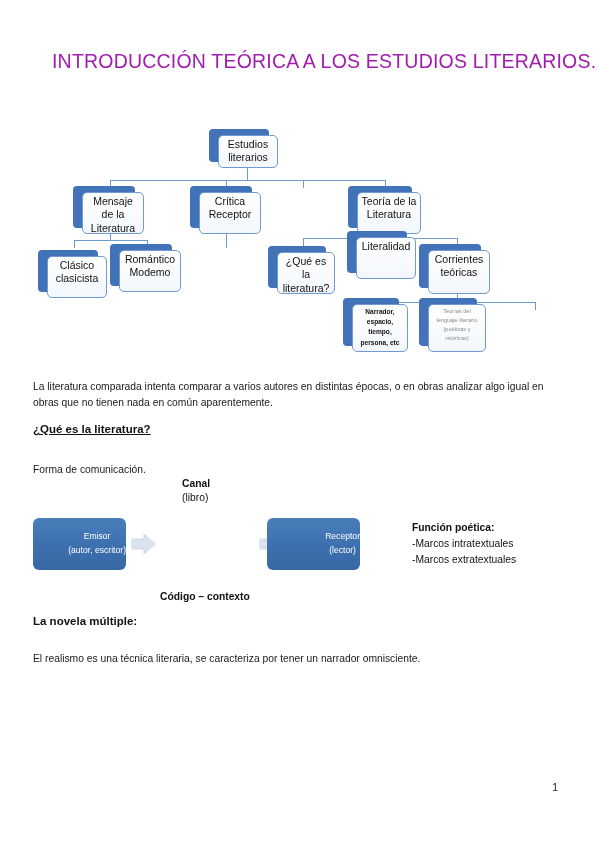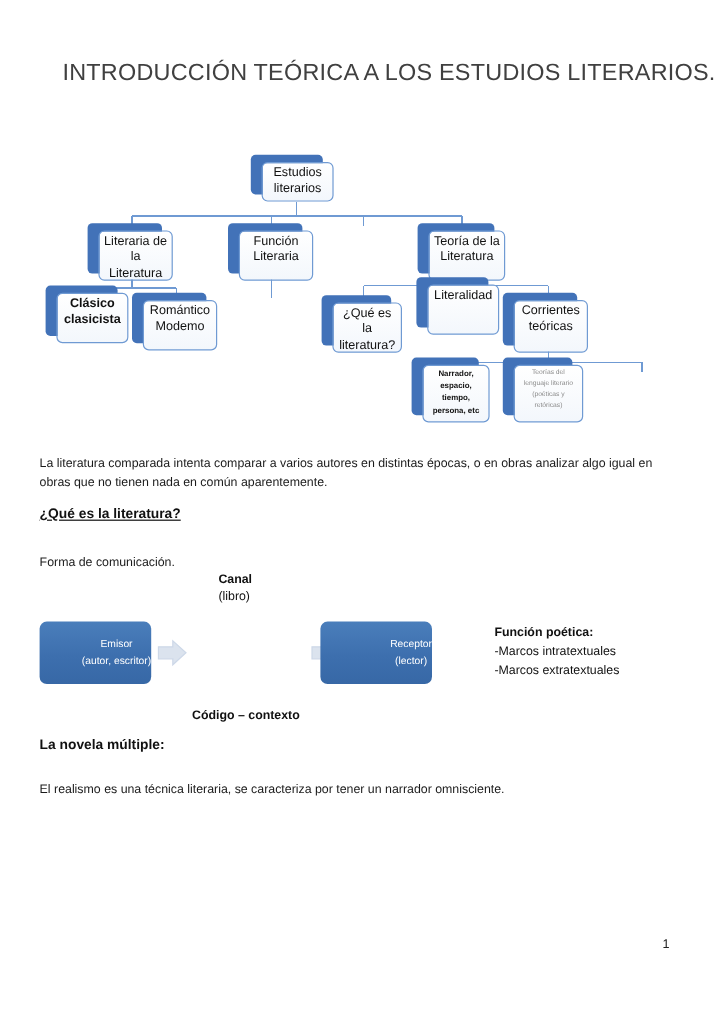--- a/index.html
+++ b/index.html
@@ -16,21 +16,21 @@
     overflow: hidden;
   }
 
   
   .doc-title {
     position: absolute;
     left: 52px;
     top: 50px;
     font-size: 19.5px;
     letter-spacing: 0.2px;
-    color: #404040;
+    color: #a21caf;
     font-weight: 400;
     white-space: nowrap;
   }
 
   
   .orgchart {
     position: absolute;
     left: 0;
     top: 118px;
     width: 599px;
@@ -194,40 +194,40 @@
   <div class="node n-lg" style="left:209px; top:11px; width:60px; height:33px;">
     <div class="shadow"></div>
     <div class="box">
       <span class="lbl">Estudios literarios</span>
     </div>
   </div>
 
   <div class="node n-lg" style="left:73px; top:68px; width:62px; height:42px;">
     <div class="shadow"></div>
     <div class="box">
-      <span class="lbl">Literaria de la Literatura</span>
+      <span class="lbl">Mensaje de la Literatura</span>
     </div>
   </div>
 
   <div class="node n-lg" style="left:190px; top:68px; width:62px; height:42px;">
     <div class="shadow"></div>
     <div class="box">
-      <span class="lbl">Función Literaria</span>
+      <span class="lbl">Crítica Receptor</span>
     </div>
   </div>
 
 
   <div class="node n-lg" style="left:348px; top:68px; width:64px; height:42px;">
     <div class="shadow"></div>
     <div class="box">
       <span class="lbl">Teoría de la Literatura</span>
     </div>
   </div>
 
-  <div class="node n-lg" style="left:38px; top:120px; width:60px; height:42px;font-weight:bold;">
+  <div class="node n-lg" style="left:38px; top:132px; width:60px; height:42px;">
     <div class="shadow"></div>
     <div class="box">
       <span class="lbl">Clásico clasicista</span>
     </div>
   </div>
 
   <div class="node n-lg" style="left:110px; top:126px; width:62px; height:42px;">
     <div class="shadow"></div>
     <div class="box">
       <span class="lbl">Romántico Modemo</span>

